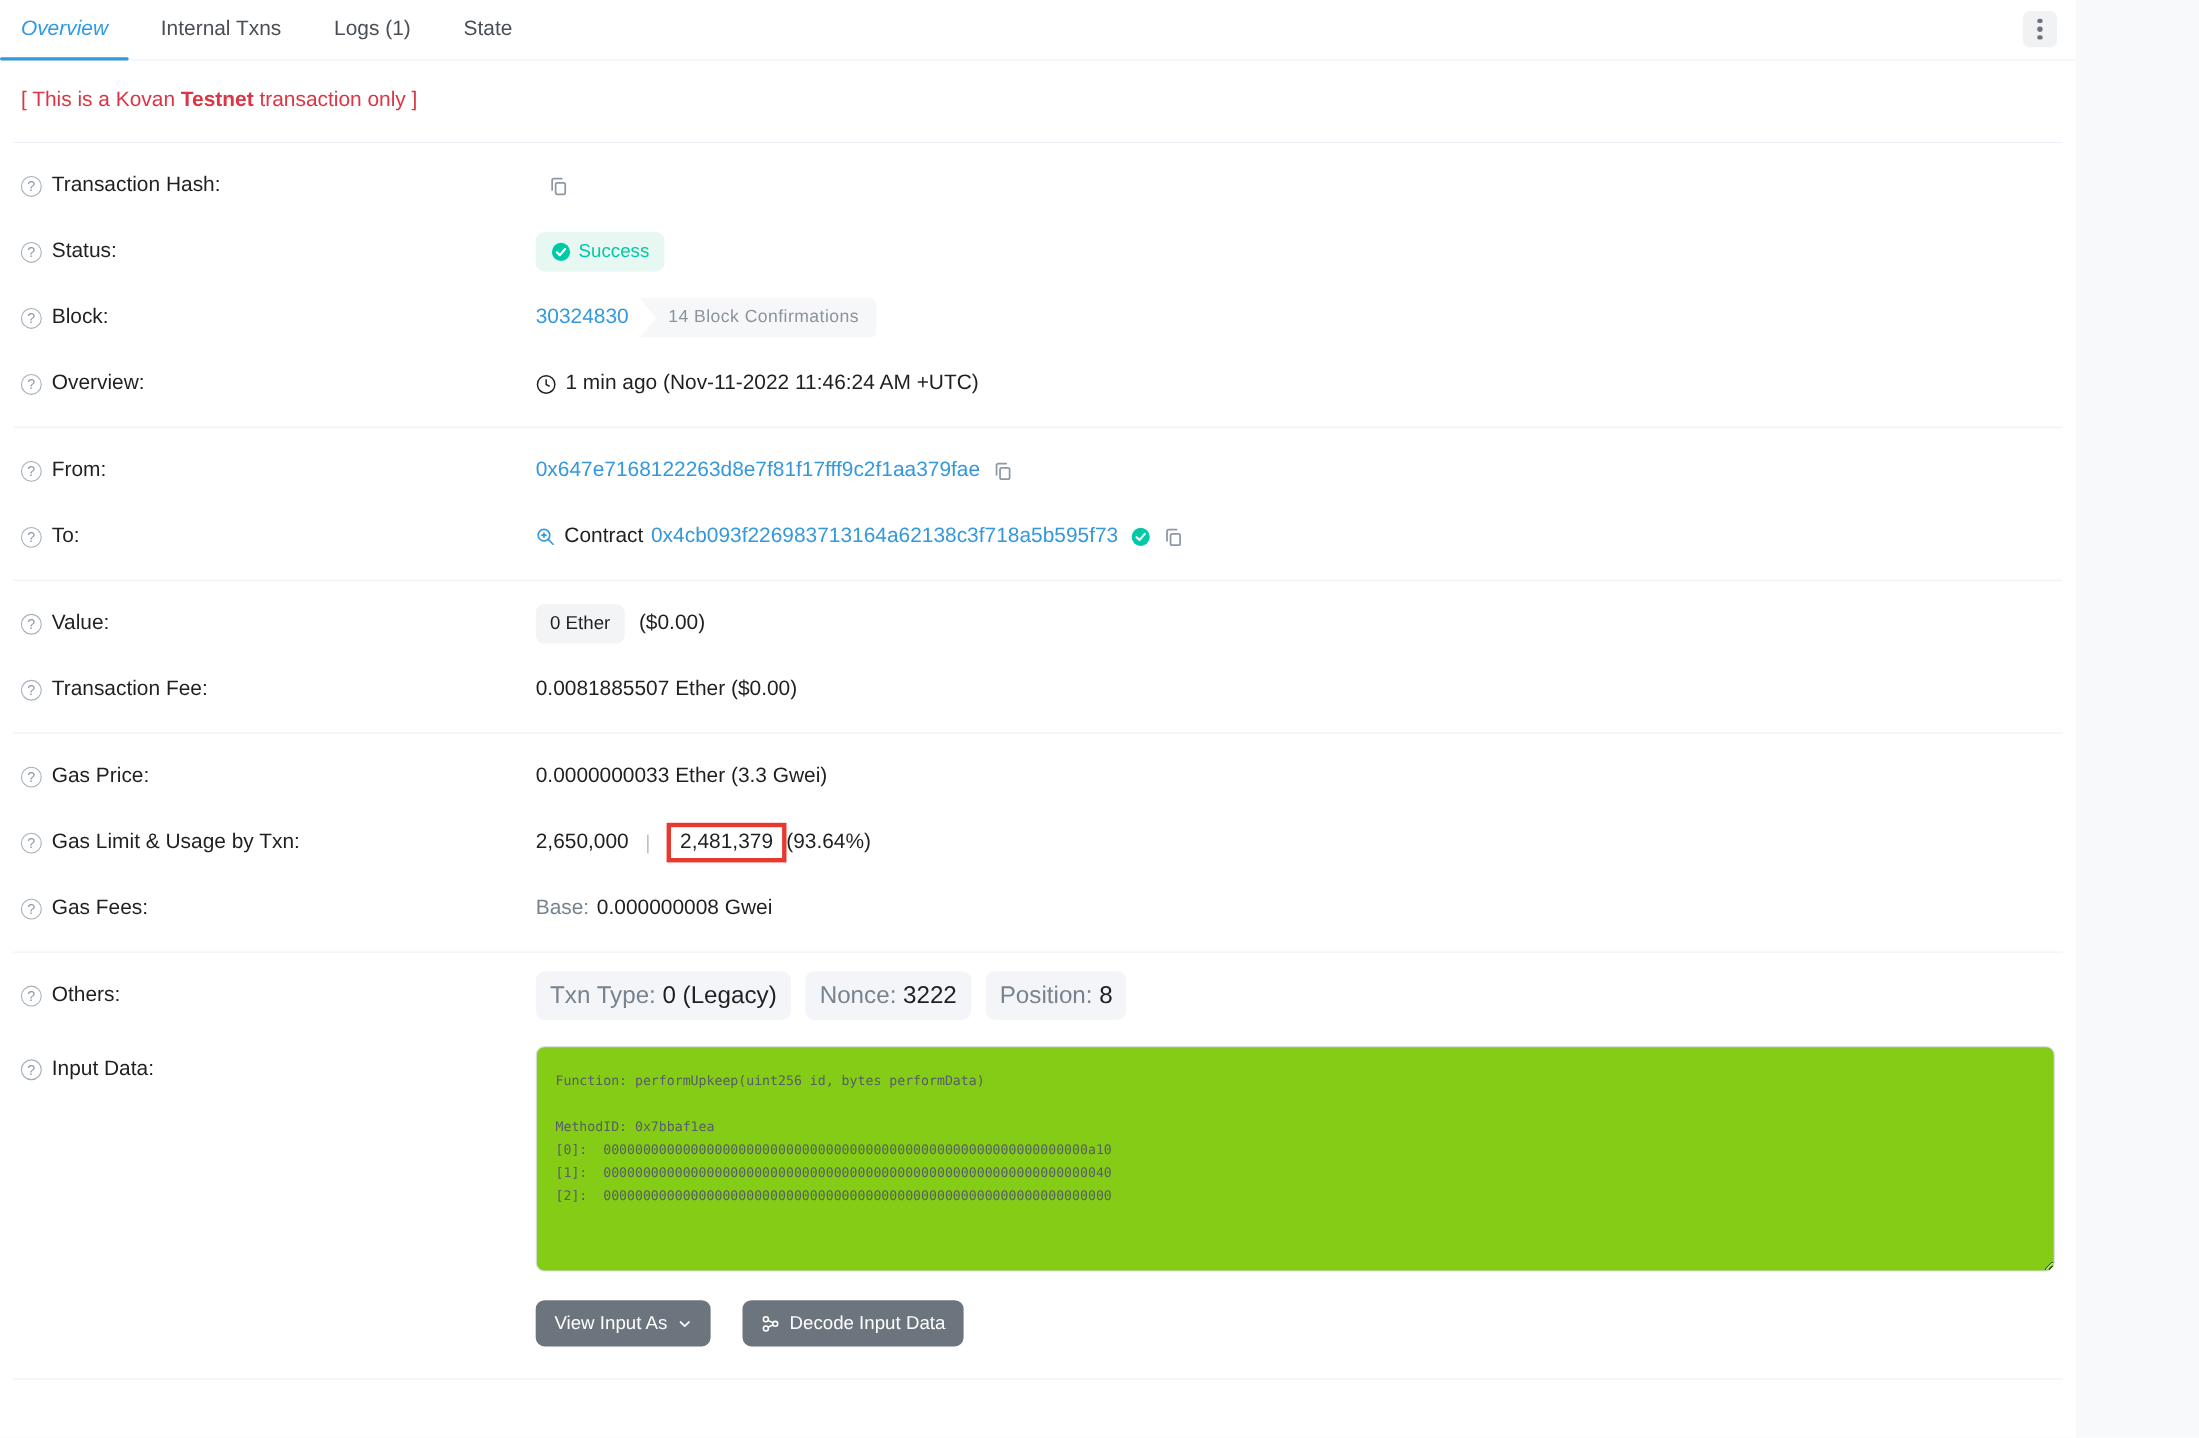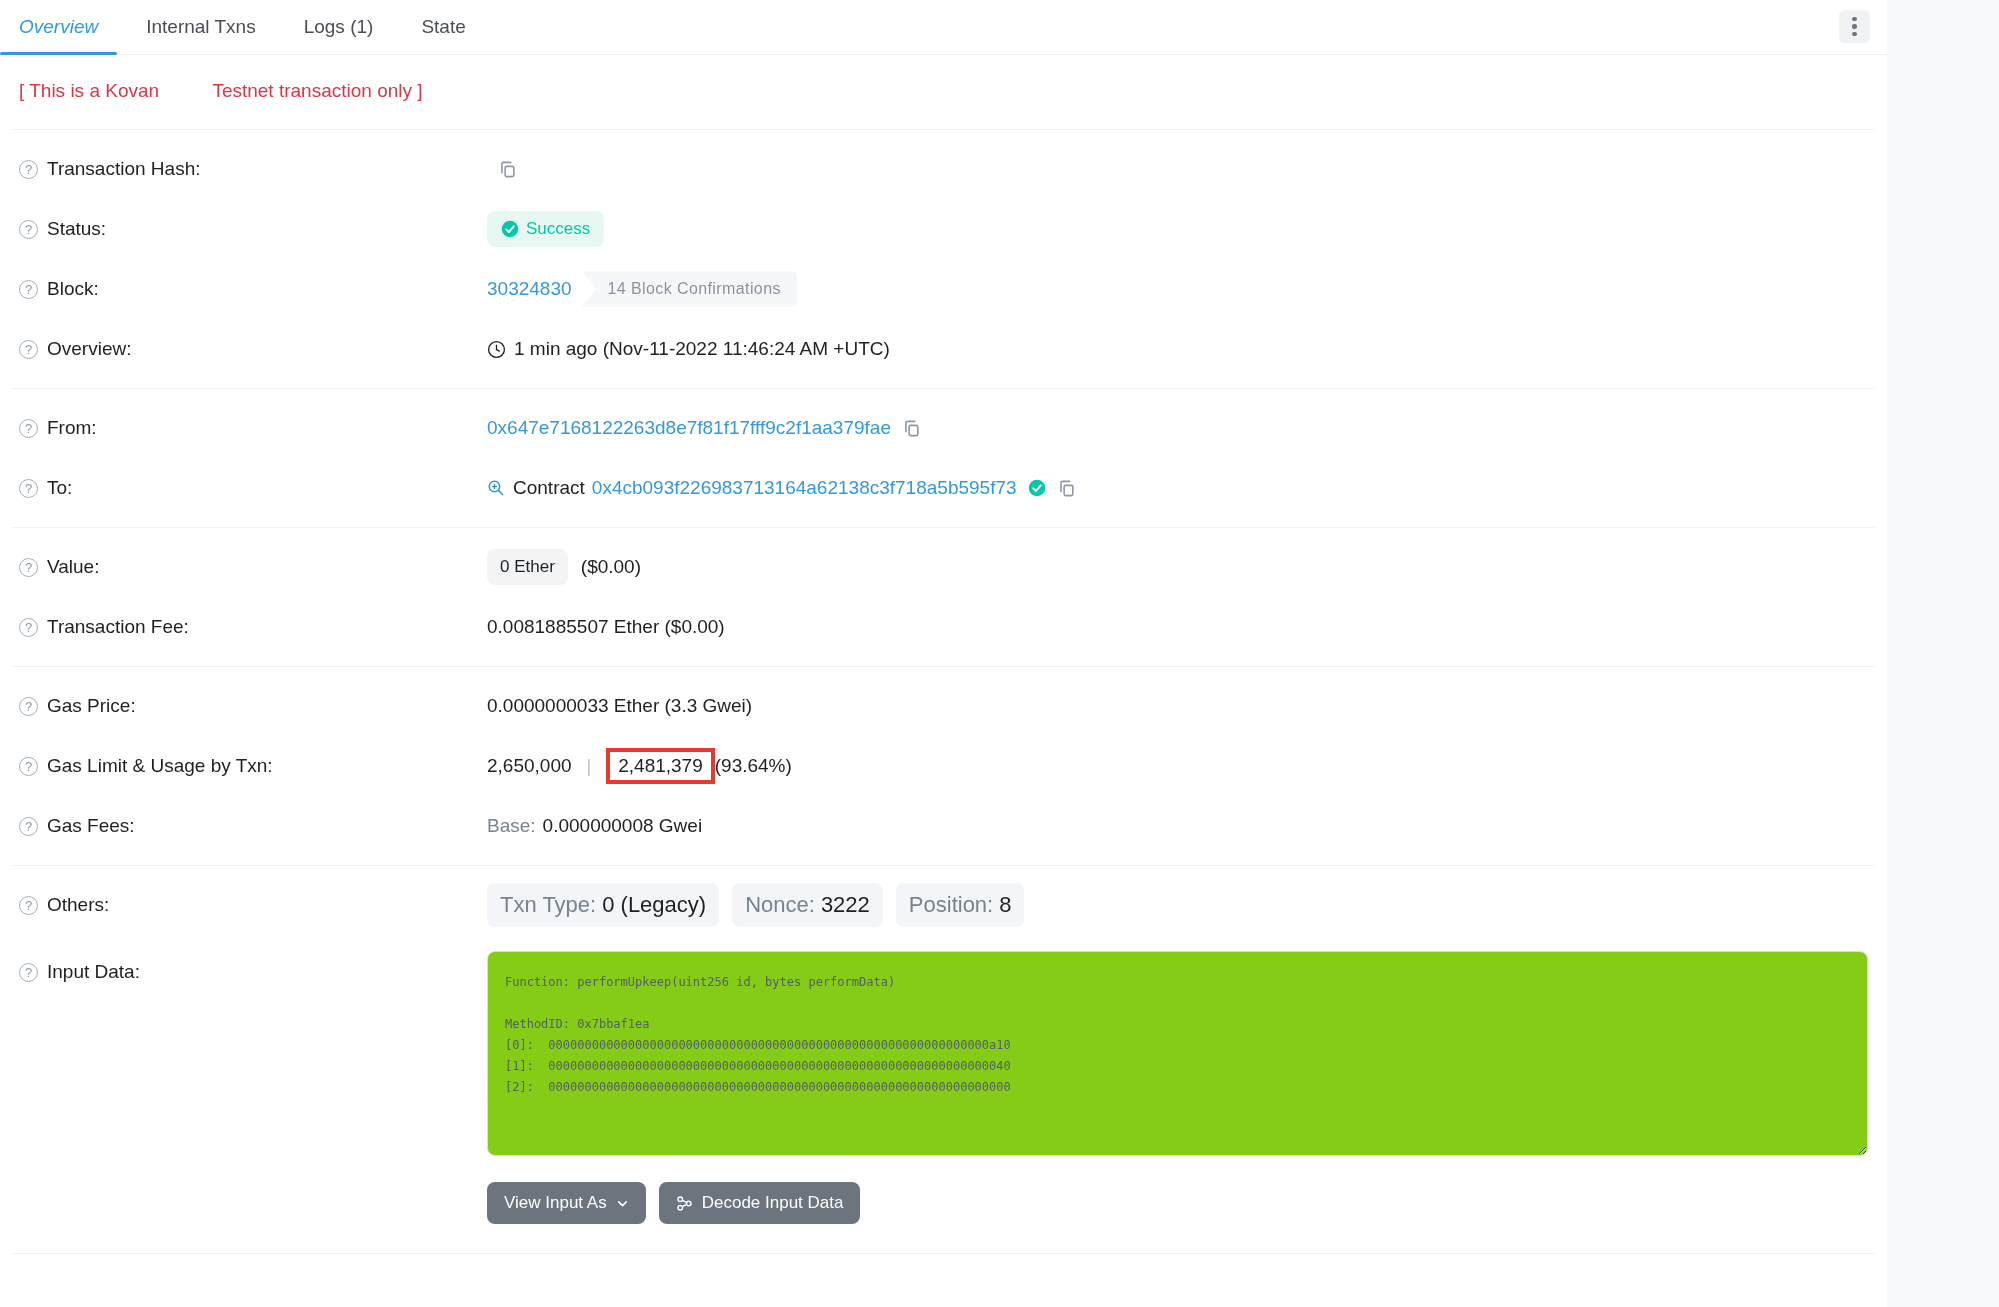--- a/index.html
+++ b/index.html
@@ -29,21 +29,21 @@
     height: 3px; background: #3498db; border-radius: 2px;
   }
   .kebab-btn {
     position: absolute; right: 17px; top: 10px; width: 31px; height: 33px;
     background: #f1f2f4; border: none; border-radius: 6px; cursor: pointer;
     display: flex; flex-direction: column; align-items: center; justify-content: center; gap: 3px;
   }
   .kebab-btn i { width: 4.5px; height: 4.5px; border-radius: 50%; background: #6c757d; }
   
   .notice { padding: 25px 19px 27px 19px; color: #dc3545; font-size: 19px; }
-  .notice b { font-weight: 400; margin-left: 48px; }
+  .notice b { font-weight: 700; }
   
   .divider { border-top: 1px solid #eef1f7; margin: 0 12px; }
   .section { padding: 9px 19px; }
   .row { display: flex; align-items: center; min-height: 60px; }
   .row.top { align-items: flex-start; }
   .lbl { width: 468px; flex: 0 0 468px; display: flex; align-items: center; gap: 9px; color: #1e2022; }
   .row.top .lbl { padding-top: 10px; }
   .help {
     width: 19px; height: 19px; flex: 0 0 19px; border: 1px solid #a5b0bb; border-radius: 50%;
     color: #8c98a4; font-size: 13px; line-height: 17px; text-align: center; font-weight: 400;
@@ -80,21 +80,21 @@
   .gray { color: #77838f; }
   .gwei-val { font-weight: 500; margin-left: 7px; }
   
   .input-wrap { flex-direction: column; align-items: stretch; display: flex; flex: 1; }
   textarea.input-data {
     width: 100%; height: 205px; resize: vertical; background: #84cc16;
     border: 1px solid #d8dee8; border-radius: 8px; padding: 20px 17px;
     font-family: "DejaVu Sans Mono", "Liberation Mono", monospace;
     font-size: 12px; line-height: 1.75; color: #565e66; white-space: pre; overflow: auto;
   }
-  .btn-row { display: flex; gap: 13px; margin-top: 26px; margin-bottom: 4px; }
+  .btn-row { display: flex; gap: 29px; margin-top: 26px; margin-bottom: 4px; }
   .btn {
     display: inline-flex; align-items: center; gap: 9px; background: #6c757d; color: #ffffff;
     border: none; border-radius: 8px; padding: 11px 17px; font-size: 17px; cursor: pointer;
     font-family: inherit;
   }
   .bottom-divider { border-top: 1px solid #eef1f7; margin: 16px 12px 0 12px; }
   .ts-icon { margin-right: 8px; display: inline-flex; }
   .usd { margin-left: 13px; }
   svg { display: block; }
 </style>

